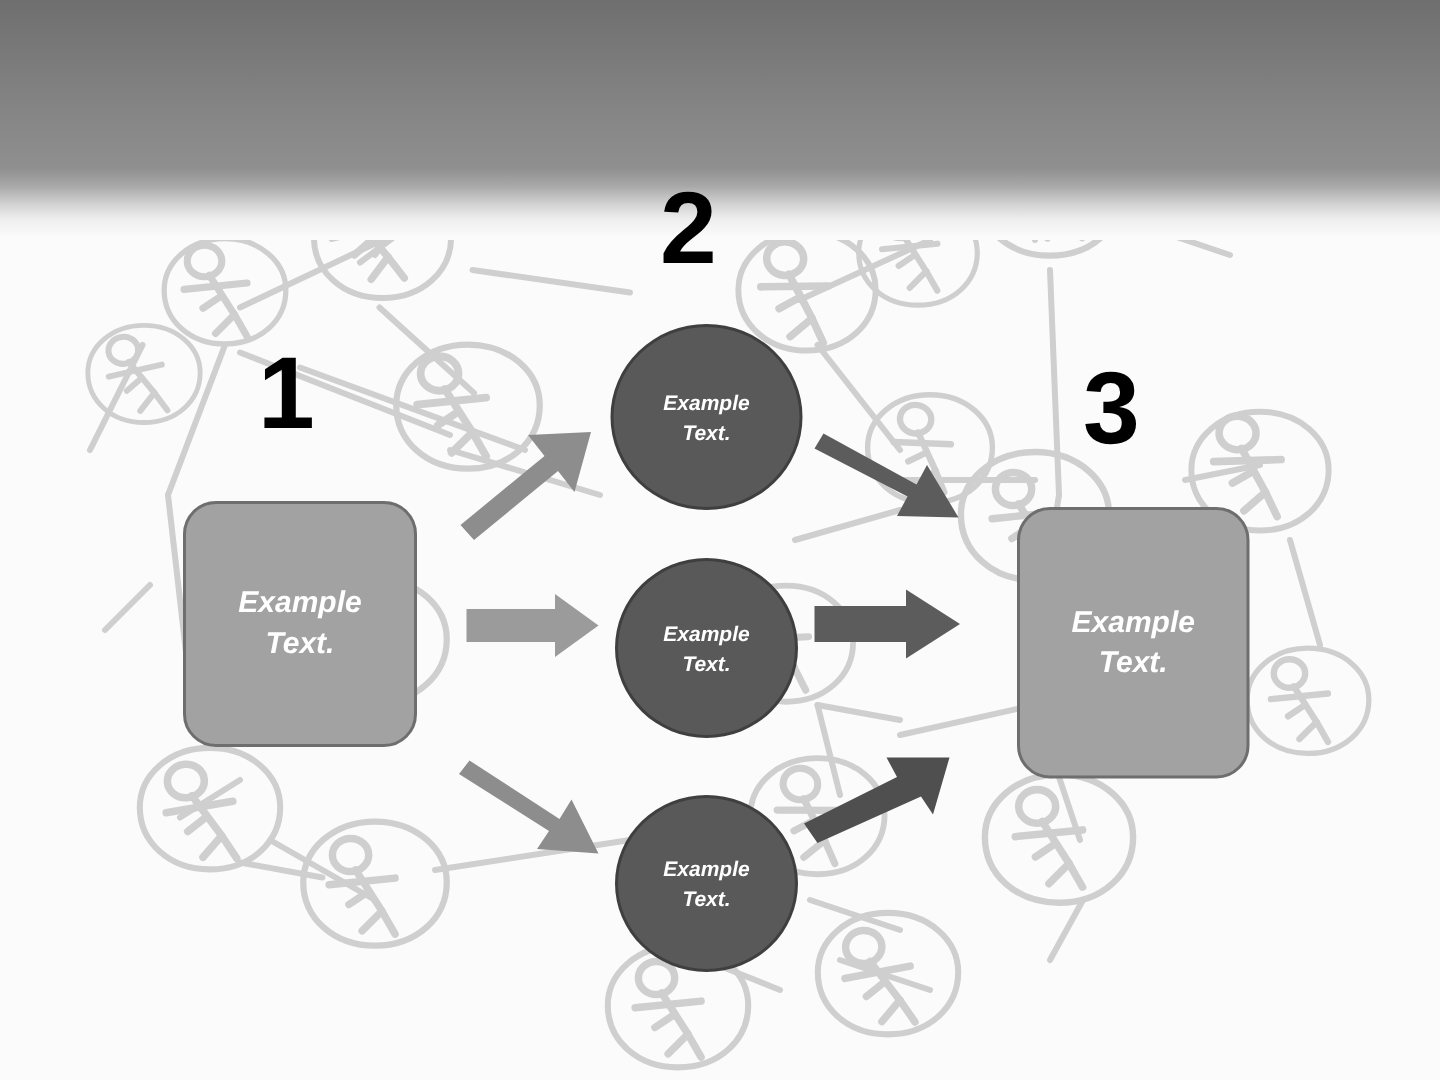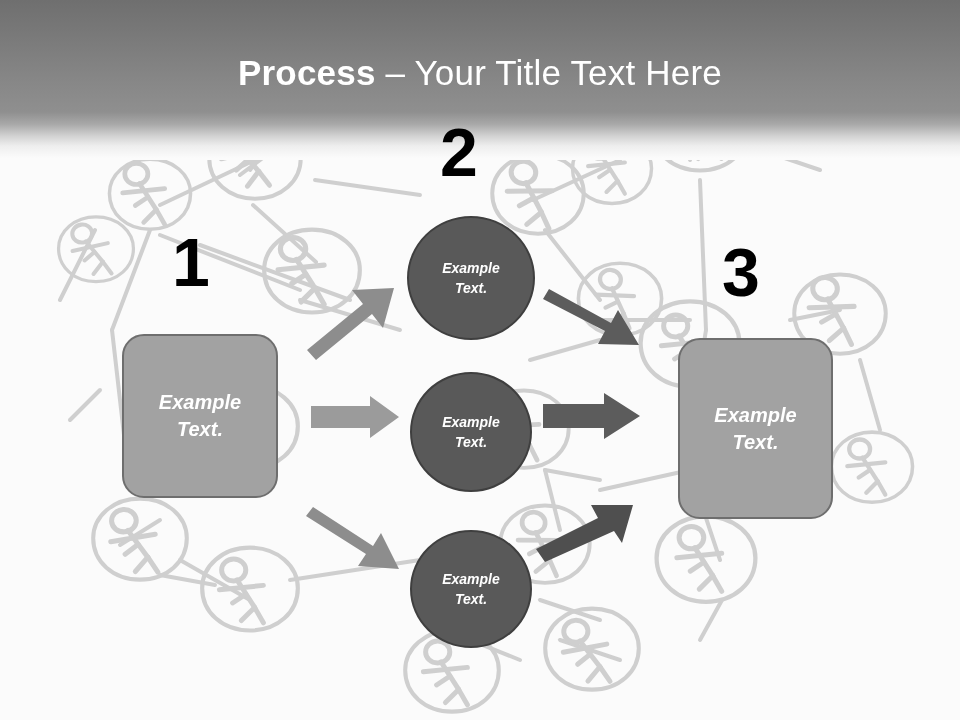--- a/index.html
+++ b/index.html
@@ -246,21 +246,20 @@
 
       <use href="#bubble" transform="translate(96,250) scale(0.72)"></use>
       <use href="#stickman" transform="translate(96,250) scale(0.9) rotate(-7)"></use>
 
       <use href="#bubble" transform="translate(872,468) scale(0.78)"></use>
       <use href="#stickman" transform="translate(872,468) scale(0.95)"></use>
     </g>
   </svg>
 
   <div id="header-band"></div>
-  <div id="title"><span class="strong">Process</span><span class="light"> – </span><span class="light">Your Title Text Here</span></div>
 
   <svg id="arrow-svg" viewBox="0 0 960 720" xmlns="http://www.w3.org/2000/svg">
 
     <g>
       <path d="M 307 350 L 363 304 L 352 290 L 394 288 L 383 328 L 372 314 L 316 360 Z" fill="#8d8d8d"></path>
     </g>
 
     <g>
       <path d="M 311 406 L 370 406 L 370 396 L 399 417 L 370 438 L 370 428 L 311 428 Z" fill="#9b9b9b"></path>
     </g>

